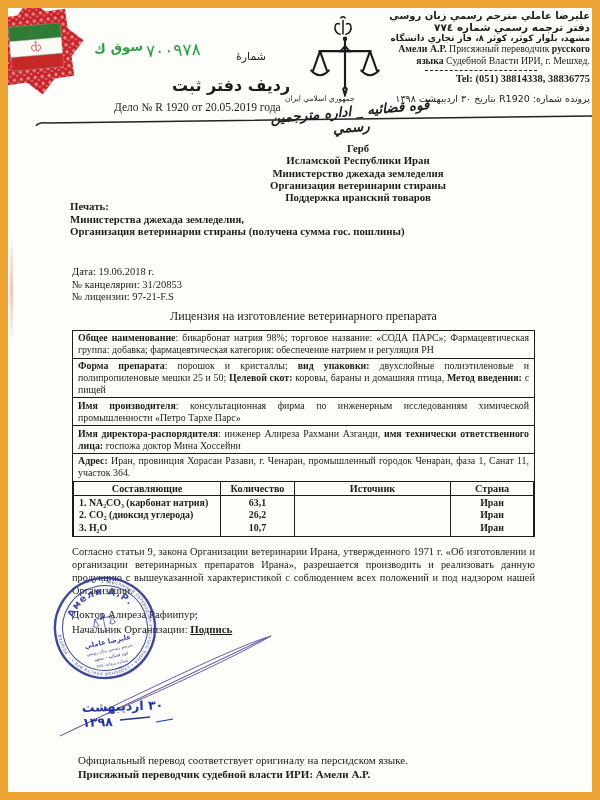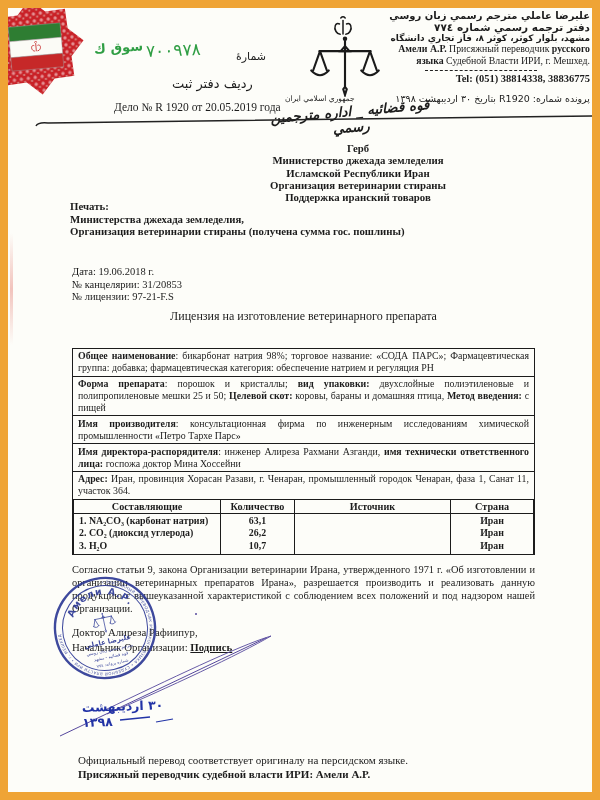--- a/index.html
+++ b/index.html
@@ -17,34 +17,34 @@
   .tr-block .fa3{font-size:9px;font-weight:bold}
   .tr-block .ru{font-size:9.8px;line-height:12px}
   .dash{width:112px;margin:3px auto 2px;border-top:1.6px dashed #222}
   .tel{font-size:10.5px;font-weight:bold}
   .fileno{font-size:9.5px;margin-top:9px}
   
   .green{color:#2F9E44;font-family:"DejaVu Sans",sans-serif}
   .serial-note{left:86px;top:32px;font-size:13px;font-weight:bold;transform:rotate(-4deg)}
   .serial-num{left:138px;top:32px;font-size:17px;letter-spacing:3px;transform:rotate(-2deg)}
   .serial-label{left:228px;top:42px;font-size:11px}
-  .register{left:164px;top:68px;font-size:13px;font-weight:normal}
+  .register{left:164px;top:68px;font-size:16px;font-weight:bold}
   .caseline{left:106px;top:93px;font-size:11.5px}
   
   .country{left:277px;top:86px;width:120px;text-align:left;font-size:7.5px}
   .callig{left:255px;top:95px;width:175px;text-align:center;font-size:13.5px;
           font-weight:bold;font-style:italic;transform:rotate(-5deg)}
   
   .letterhead{top:134px;left:150px;width:400px;text-align:center;
               font-weight:bold;font-size:10.8px;line-height:12.3px}
   .sealnote{top:192px;left:62px;font-weight:bold;font-size:10.8px;line-height:12.6px}
   .main{top:258px;left:64px;width:463px}
   .meta{font-size:10.5px;line-height:12.6px}
   .lic-title{margin-top:5px;text-align:center;font-weight:normal;font-size:12px}
-  .lic{margin-top:24px;border:1.6px solid #1c1c1c}
+  .lic{margin-top:6px;border:1.6px solid #1c1c1c}
   .lrow{border-bottom:1px solid #1c1c1c;padding:1.5px 5px;font-size:9.9px;
         line-height:11.9px;text-align:justify}
   table.comp{width:100%;border-collapse:collapse;font-weight:bold;font-size:9.9px}
   .comp th{border:1px solid #1c1c1c;border-top:0;padding:1px 2px;font-size:10.2px}
   .comp td{border:1px solid #1c1c1c;border-bottom:0;vertical-align:top;line-height:12.6px;padding:1px 3px}
   .comp td.c{text-align:center}
   .comp td.l{padding-left:5px}
   .para{margin-top:8px;font-size:10.4px;line-height:13.2px;text-align:justify}
   .sig{margin-top:10px;font-size:10.8px;line-height:14.5px}
   .sigword{font-weight:bold;text-decoration:underline}
@@ -129,22 +129,22 @@
   <div class="abs fa serial-label">شمارهٔ</div>
   <div class="abs fa register">رديف دفتر ثبت</div>
   <div class="abs caseline">Дело № R 1920 от 20.05.2019 года</div>
 
   <svg class="abs" style="left:0;top:0" width="584" height="130">
     <path d="M28 118 Q30 114 40 115 L587 108" stroke="#222" stroke-width="1.5" fill="none"></path>
   </svg>
 
   <div class="abs letterhead">
     <div>Герб</div>
+    <div>Исламской Республики Иран</div>
     <div>Министерство джехада земледелия</div>
-    <div>Исламской Республики Иран</div>
     <div>Организация ветеринарии стираны</div>
     <div>Поддержка иранский товаров</div>
   </div>
 
   <div class="abs sealnote">
     <div>Печать:</div>
     <div>Министерства джехада земледелия,</div>
     <div>Организация ветеринарии стираны (получена сумма гос. пошлины)</div>
   </div>
 

